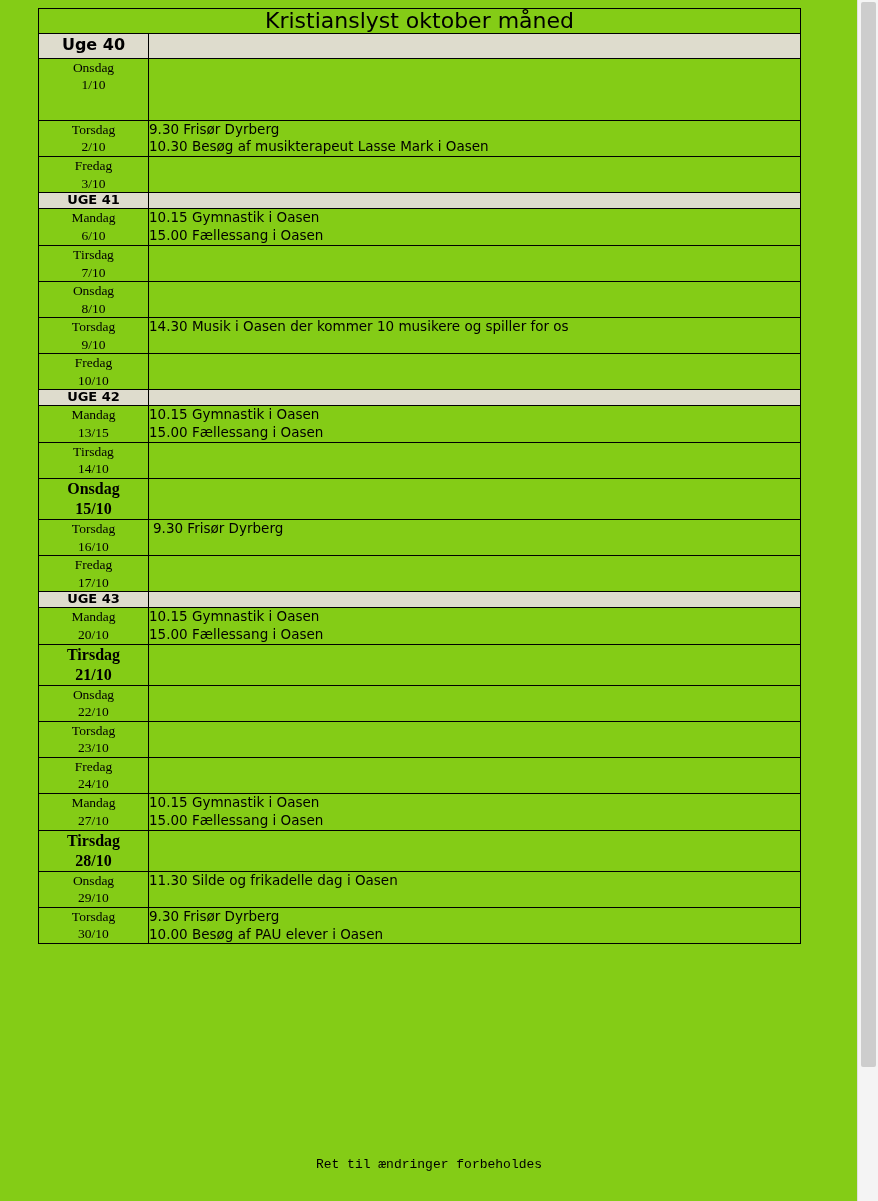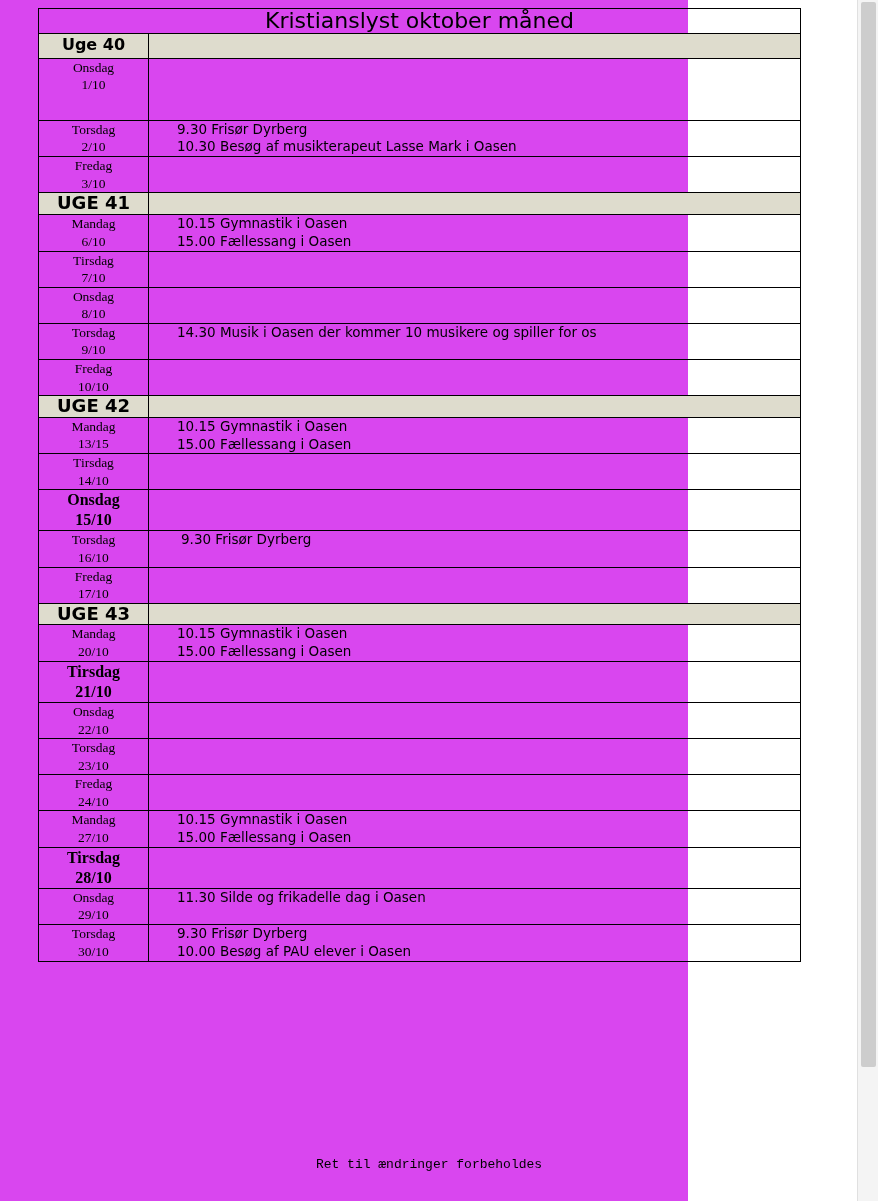--- a/index.html
+++ b/index.html
@@ -11,23 +11,23 @@
     width: 878px;
     height: 1201px;
     font-family: "DejaVu Sans", sans-serif;
     position: relative;
     overflow: hidden;
   }
   .page {
     position: absolute;
     left: 0;
     top: 0;
-    width: 688px;
+    width: 878px;
     height: 1201px;
-    background: #d946ef;
+    background: #84cc16;
   }
   .scroll-gutter {
     position: absolute;
     right: 0;
     top: 0;
     width: 20px;
     height: 1201px;
     background: #f4f4f4;
     border-left: 1px solid #e0e0e0;
   }
@@ -58,21 +58,21 @@
     font-size: 22px;
     font-family: "DejaVu Sans", sans-serif;
     padding: 9px 0 12px 0;
     line-height: 1.1;
     font-weight: normal;
   }
   .week-label {
     background: #dedccd;
     text-align: center;
     font-weight: bold;
-    font-size: 18px;
+    font-size: 13px;
     padding: 3px 0 3px 0;
     line-height: 1.15;
   }
   .week-label.big {
     font-size: 16px;
     padding: 2px 0 3px 0;
   }
   .week-blank {
     background: #dedccd;
   }
@@ -90,21 +90,20 @@
     font-size: 16px;
     line-height: 1.25;
   }
   .events {
     font-size: 13.5px;
     line-height: 1.32;
     padding: 4px 0 4px 6px;
   }
   .events div {
     white-space: nowrap;
-    margin-left: 28px;
   }
   .ev-indent {
     padding-left: 4px;
   }
   .footer {
     position: absolute;
     left: 0;
     top: 1157px;
     width: 858px;
     text-align: center;

